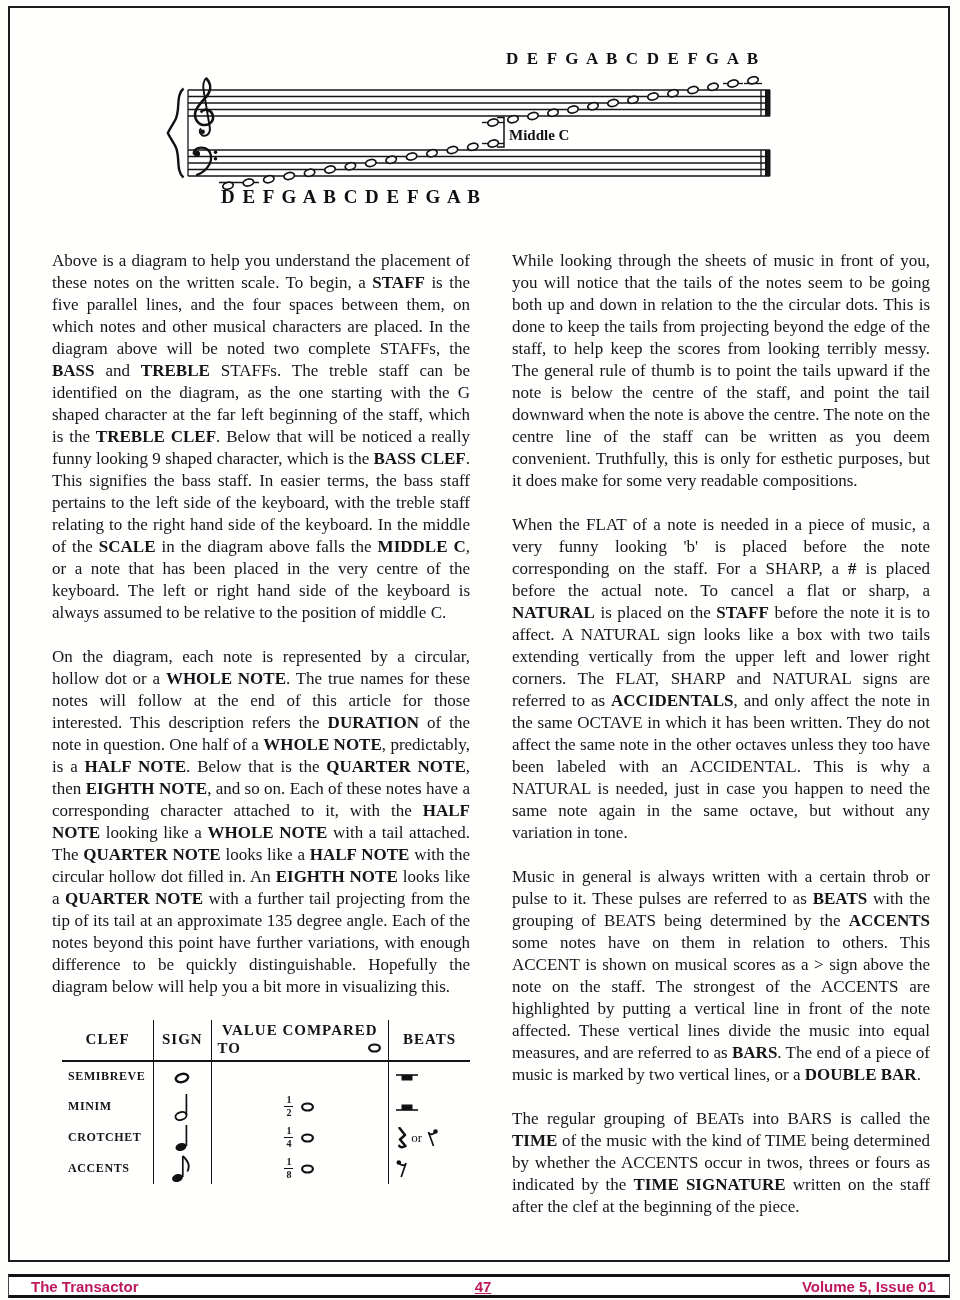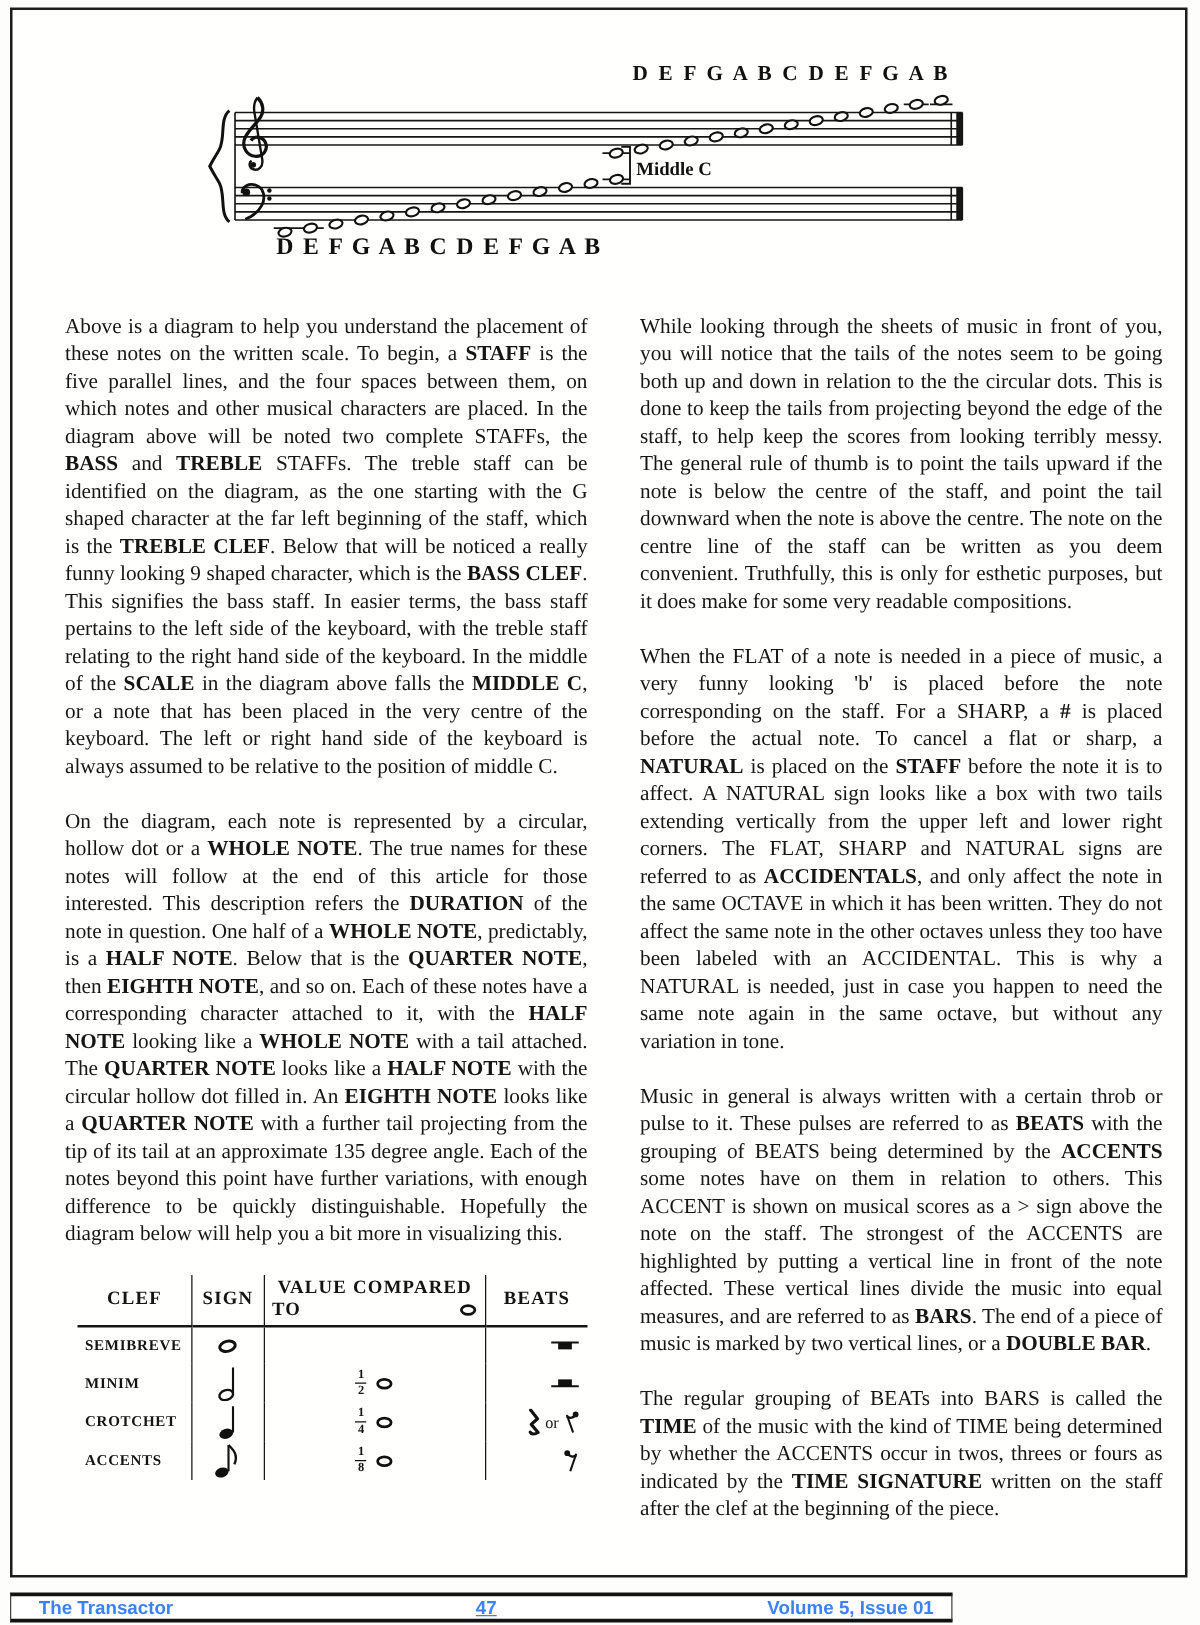--- a/index.html
+++ b/index.html
@@ -37,34 +37,34 @@
   }
   .note-table thead th {
     font-size:15px; font-weight:bold; letter-spacing:1px; text-align:center;
     padding:2px 6px 4px; border-bottom:2px solid #151515; line-height:1.1;
   }
   .note-table th + th, .note-table td + td { border-left:1.6px solid #151515; }
   .note-table tbody td { height:30px; padding:1px 6px; }
   .cell-name { font-size:12px; font-weight:bold; letter-spacing:0.6px; width:92px; }
   .cell-sign { width:58px; text-align:center; }
   .cell-value { width:190px; text-align:center; }
-  .cell-rest { width:84px; text-align:right; }
+  .cell-rest { width:84px; text-align:left; }
   .hdr-line2 { display:flex; justify-content:space-between; align-items:center; gap:5px; margin-top:1px; }
   .frac { display:inline-block; vertical-align:middle; font-weight:bold; font-size:10px; line-height:1; margin-right:7px; }
   .frac .num { display:block; border-bottom:1.2px solid #111; padding:0 2px 1px; }
   .frac .den { display:block; padding-top:1px; }
   .icon { display:inline-block; vertical-align:middle; line-height:0; }
   .rest-or { font-size:13px; margin:0 3px; vertical-align:middle; }
 
   .footer-bar {
-    position:absolute; left:8px; top:1274px; width:754px; height:24px;
+    position:absolute; left:8px; top:1274px; width:942px; height:24px;
     border-top:3px solid #121212; border-bottom:3px solid #121212;
     border-left:1.5px solid #444; border-right:1.5px solid #444;
     display:flex; align-items:center; background:#fff;
-    font-family:"Liberation Sans", sans-serif; font-weight:bold; font-size:15px; color:#3b82f6;
+    font-family:"Liberation Sans", sans-serif; font-weight:bold; font-size:15px; color:#be185d;
   }
   .footer-left  { margin-left:22px;  flex:1; text-align:left; }
   .footer-center{ flex:0 0 auto; text-align:right;text-decoration:underline; }
   .footer-right { margin-right:14px; flex:1; text-align:right; }
 </style>
 </head>
 <body>
 
 <div class="page-frame"></div>
 

